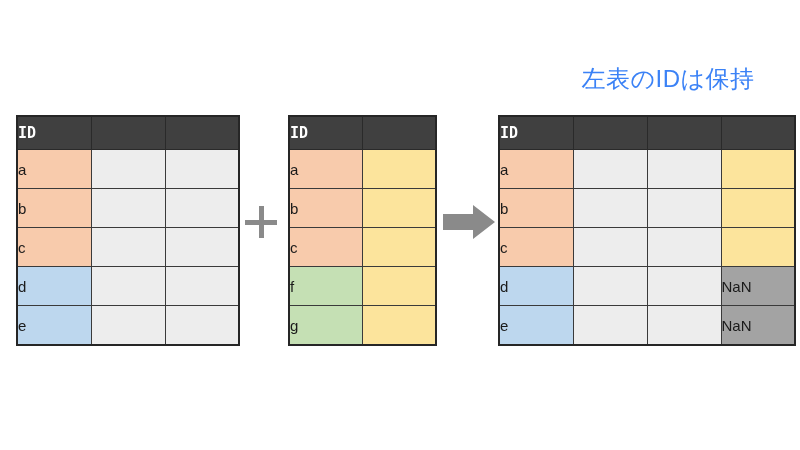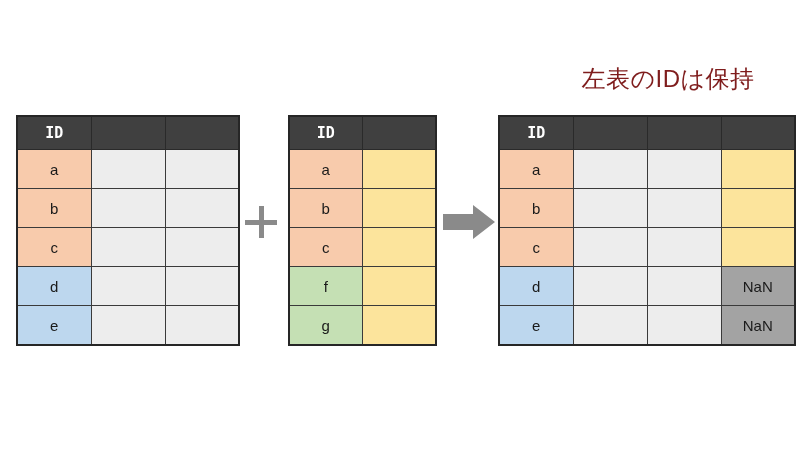--- a/index.html
+++ b/index.html
@@ -18,37 +18,37 @@
 
   
   .title {
     position: absolute;
     left: 548px;
     top: 64px;
     width: 240px;
     text-align: center;
     font-size: 24px;
     line-height: 30px;
-    color: #7f1d1d;
+    color: #3b82f6;
     letter-spacing: 0.5px;
     white-space: nowrap;
   }
 
   
   .tbl {
     position: absolute;
     border-collapse: collapse;
     table-layout: fixed;
     border: 2px solid #262626;
   }
   .tbl td, .tbl th {
     border: 1px solid #3a3a3a;
     padding: 0;
     height: 38px;
-    text-align: center;
+    text-align: left;
     vertical-align: middle;
     font-size: 15px;
     font-weight: normal;
     color: #1a1a1a;
   }
   .tbl th {
     background: #404040;
     color: #ffffff;
     font-family: "DejaVu Sans Mono", "Liberation Mono", monospace;
     font-weight: bold;

